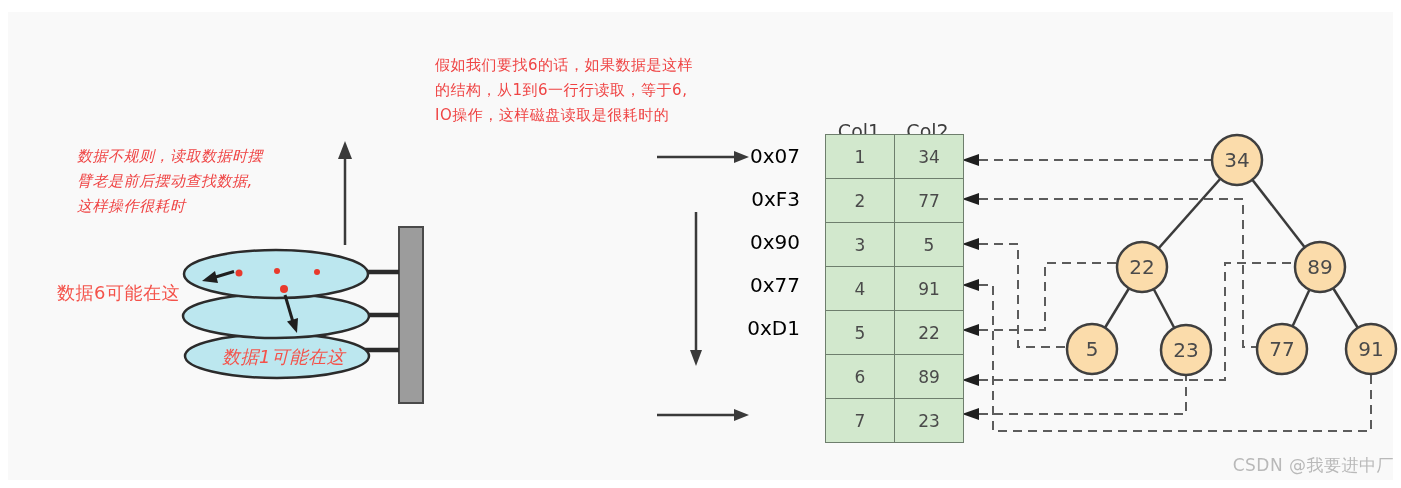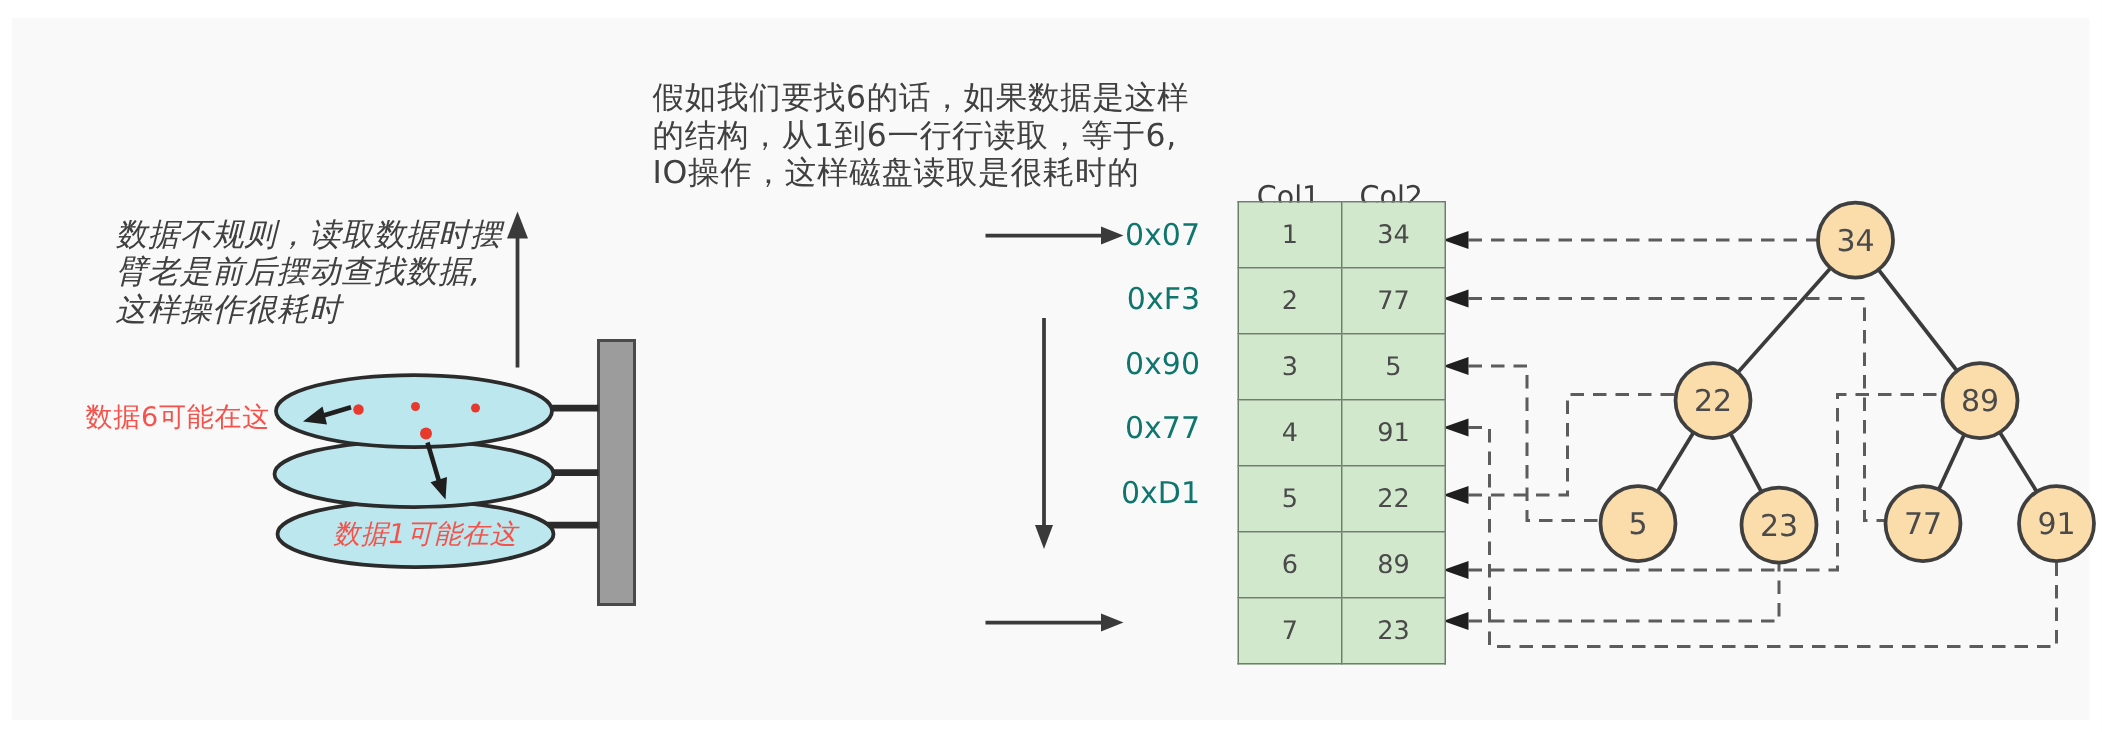--- a/index.html
+++ b/index.html
@@ -7,35 +7,35 @@
     position:relative; width:1401px; height:488px; overflow:hidden;
     background:#ffffff;
     font-family:"DejaVu Sans","Liberation Sans",sans-serif;
   }
   .panel {
     position:absolute; left:8px; top:12px; width:1385px; height:468px;
     background:#f9f9f9;
   }
   .layer { position:absolute; left:0; top:0; }
   .note {
-    position:absolute; white-space:pre-line; color:#404040;
-    font-size:21px; line-height:25px; letter-spacing:0.5px;
+    position:absolute; white-space:pre-line; color:#ef4444;
+    font-size:15px; line-height:25px; letter-spacing:0.5px;
   }
   .disk-note { left:77px; top:144px;font-style:italic; }
   .scan-note { left:435px; top:53px; }
   .red-label {
     position:absolute; color:#f4524a; font-size:18px; line-height:20px;
     white-space:nowrap; letter-spacing:0.5px;
   }
-  .label-6 { left:57px; top:269px; }
+  .label-6 { left:57px; top:283px; }
   .label-1 { left:222px; top:347px;font-style:italic; }
   .addr-col { position:absolute; left:700px; top:134px; width:100px; }
   .addr-col .addr {
     height:43px; display:flex; align-items:center; justify-content:flex-end;
-    font-size:20px; color:#0f766e;
+    font-size:20px; color:#000000;
   }
   .col-header {
     position:absolute; top:99px; height:24px; display:flex;
     align-items:center; justify-content:center;
     font-size:19px; color:#3d3d3d;margin-top:20px;
   }
   .col-header.h1 { left:825px; width:68px; }
   .col-header.h2 { left:893px; width:69px;text-align:center; }
   .data-table {
     position:absolute; left:825px; top:134px; border-collapse:collapse;
@@ -210,13 +210,14 @@
         <td>6</td>
         <td>89</td>
       </tr>
       <tr>
         <td>7</td>
         <td>23</td>
       </tr>
     </tbody>
   </table>
 
+  <div class="watermark">CSDN @我要进中厂</div>
 </div>
 
 </body></html>

